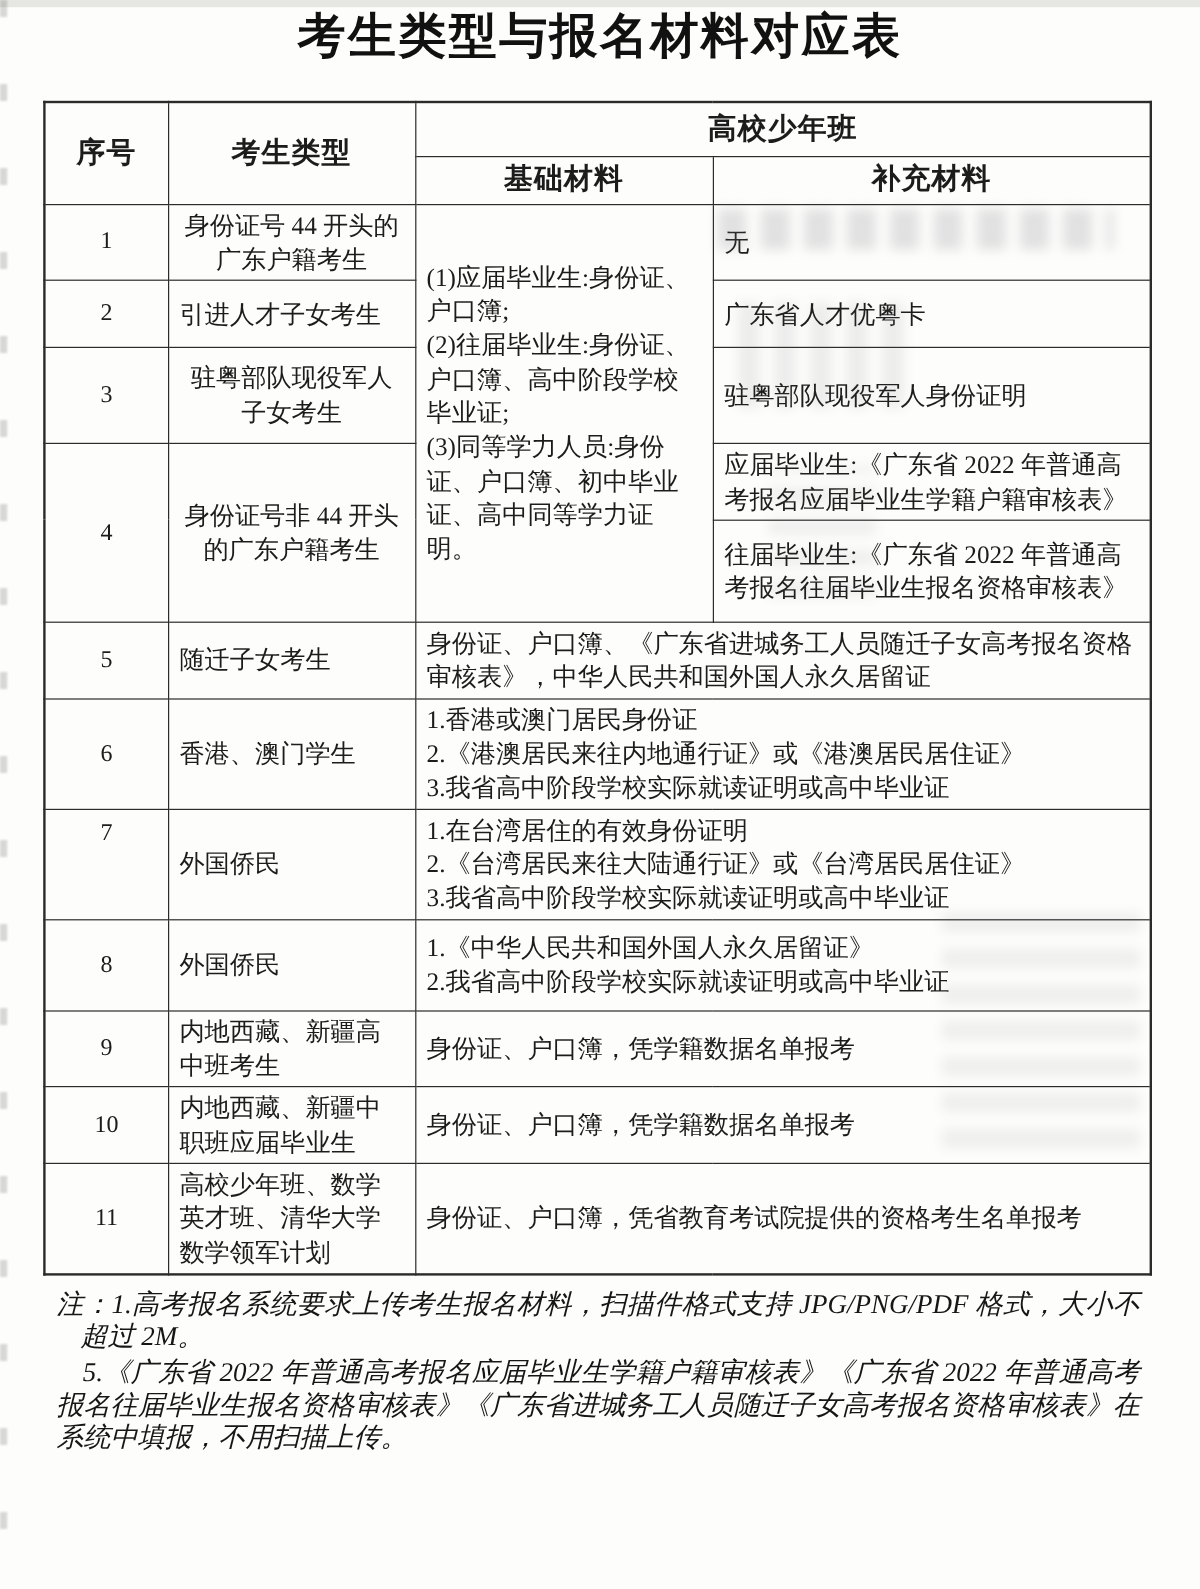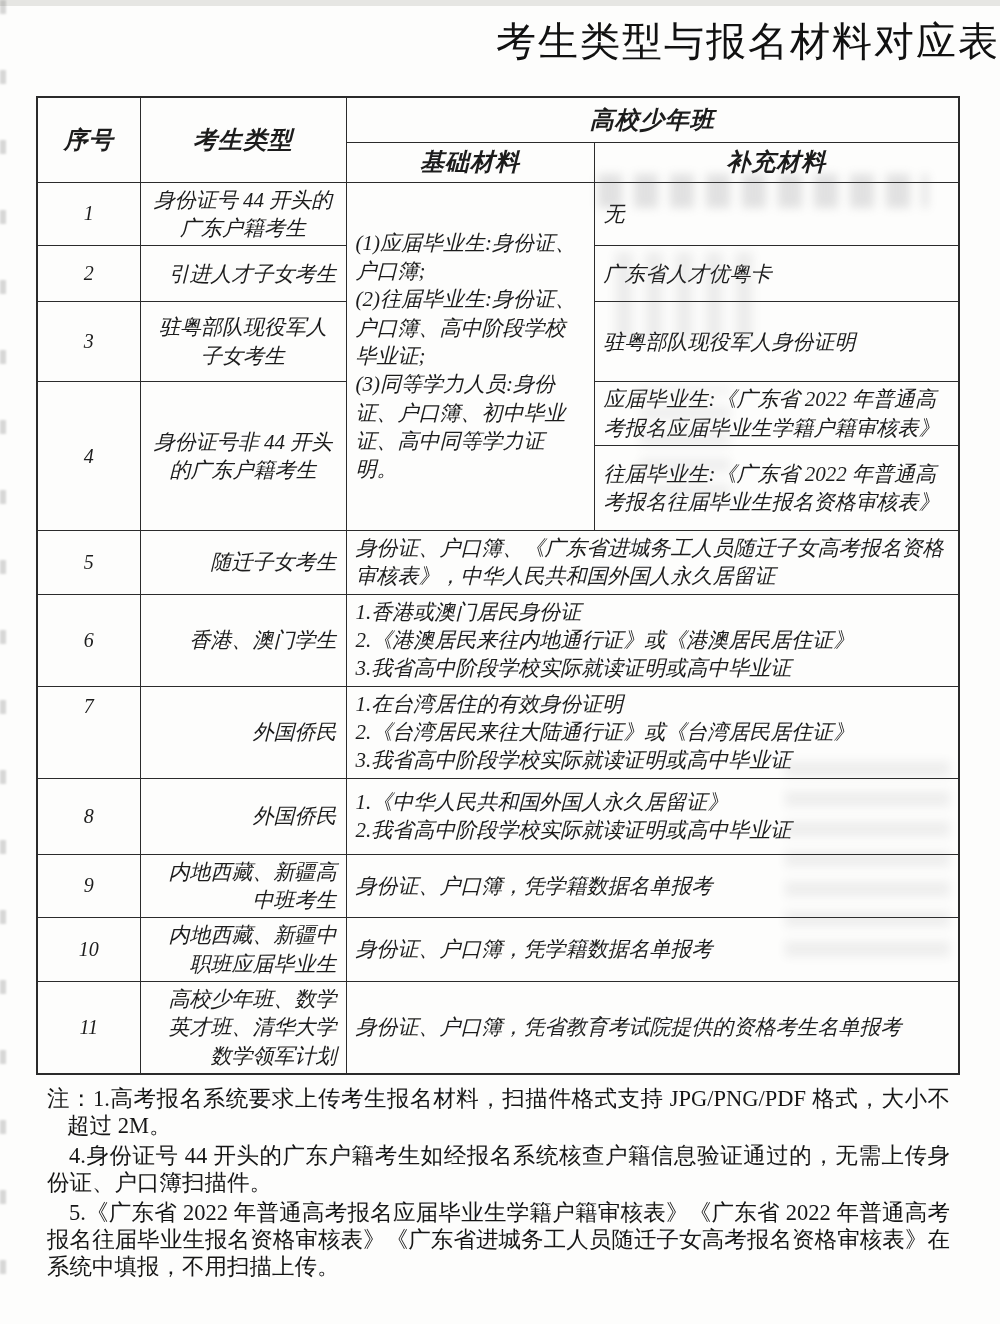--- a/index.html
+++ b/index.html
@@ -23,65 +23,64 @@
     background:repeating-linear-gradient(90deg,rgba(110,110,115,.75) 0 24px,transparent 24px 36px);}
   .ghost2{left:615px;top:252px;width:150px;height:88px;opacity:.12;
     background:repeating-linear-gradient(90deg,rgba(90,90,95,.8) 0 18px,transparent 18px 30px);}
   .ghost3{left:640px;top:388px;width:90px;height:110px;opacity:.10;
     background:repeating-linear-gradient(0deg,rgba(90,90,95,.8) 0 14px,transparent 14px 26px);}
   .ghost4{left:785px;top:752px;width:165px;height:205px;opacity:.10;
     background:repeating-linear-gradient(0deg,rgba(80,80,85,.8) 0 16px,transparent 16px 30px);}
 
   
   .title{
-    margin:0;padding-top:14px;
-    text-align:right;
-    font-size:40px;font-weight:normal;
+    margin:0;padding-top:2px;
+    text-align:center;
+    font-size:40px;font-weight:bold;
     letter-spacing:2px;
     color:#111;
   }
 
   
   table.doc{
     margin:27px 0 0 36px;
     width:922px;
     border-collapse:collapse;
     table-layout:fixed;
     border:2.5px solid #2b2b2b;
     font-size:21px;
     line-height:1.35;
-    font-style:italic;
   }
   table.doc th, table.doc td{
     border:1.6px solid #2b2b2b;
     padding:3px 9px;
     vertical-align:middle;
     color:#1c1c1c;
   }
   table.doc th{
     font-size:24px;font-weight:bold;
     text-align:center;letter-spacing:1px;
     padding:2px 4px;
   }
   td.num{text-align:center;font-size:20px;}
   td.num.top{vertical-align:top;padding-top:6px;}
-  td.type{text-align:right;}
+  td.type{text-align:left;}
   td.type.left{text-align:center;}
   td.mat{text-align:left;}
   .preline{white-space:pre-line;}
 
   
   .notes{
     margin:10px 50px 0 47px;
     font-size:22.5px;
     line-height:27px;
     text-align:justify;
     color:#161616;
   }
-  .notes p{margin:0 0 3px 0;}
+  .notes p{margin:0 0 3px 0;font-style:italic;}
   .notes p.hang{padding-left:20px;text-indent:-20px;}
   .notes p.ind{text-indent:22px;}
 </style>
 </head>
 <body>
 
 <div class="page">
 
   <div class="top-strip"></div>
   <div class="edge-strip"></div>
@@ -184,17 +183,16 @@
       <tr style="height:90px">
         <td class="num">11</td>
         <td class="type">高校少年班、数学英才班、清华大学数学领军计划</td>
         <td class="mat" colspan="2">身份证、户口簿，凭省教育考试院提供的资格考生名单报考</td>
       </tr>
     </tbody>
   </table>
 
   <div class="notes">
     <p class="hang"><span>注：</span><span>1.高考报名系统要求上传考生报名材料，扫描件格式支持 JPG/PNG/PDF 格式，大小不超过 2M。</span></p>
-    <p class="ind">4.身份证号 44 开头的广东户籍考生如经报名系统核查户籍信息验证通过的，无需上传身份证、户口簿扫描件。</p>
     <p class="ind">5.《广东省 2022 年普通高考报名应届毕业生学籍户籍审核表》《广东省 2022 年普通高考报名往届毕业生报名资格审核表》《广东省进城务工人员随迁子女高考报名资格审核表》在系统中填报，不用扫描上传。</p>
   </div>
 
 </div>
 
 </body></html>

